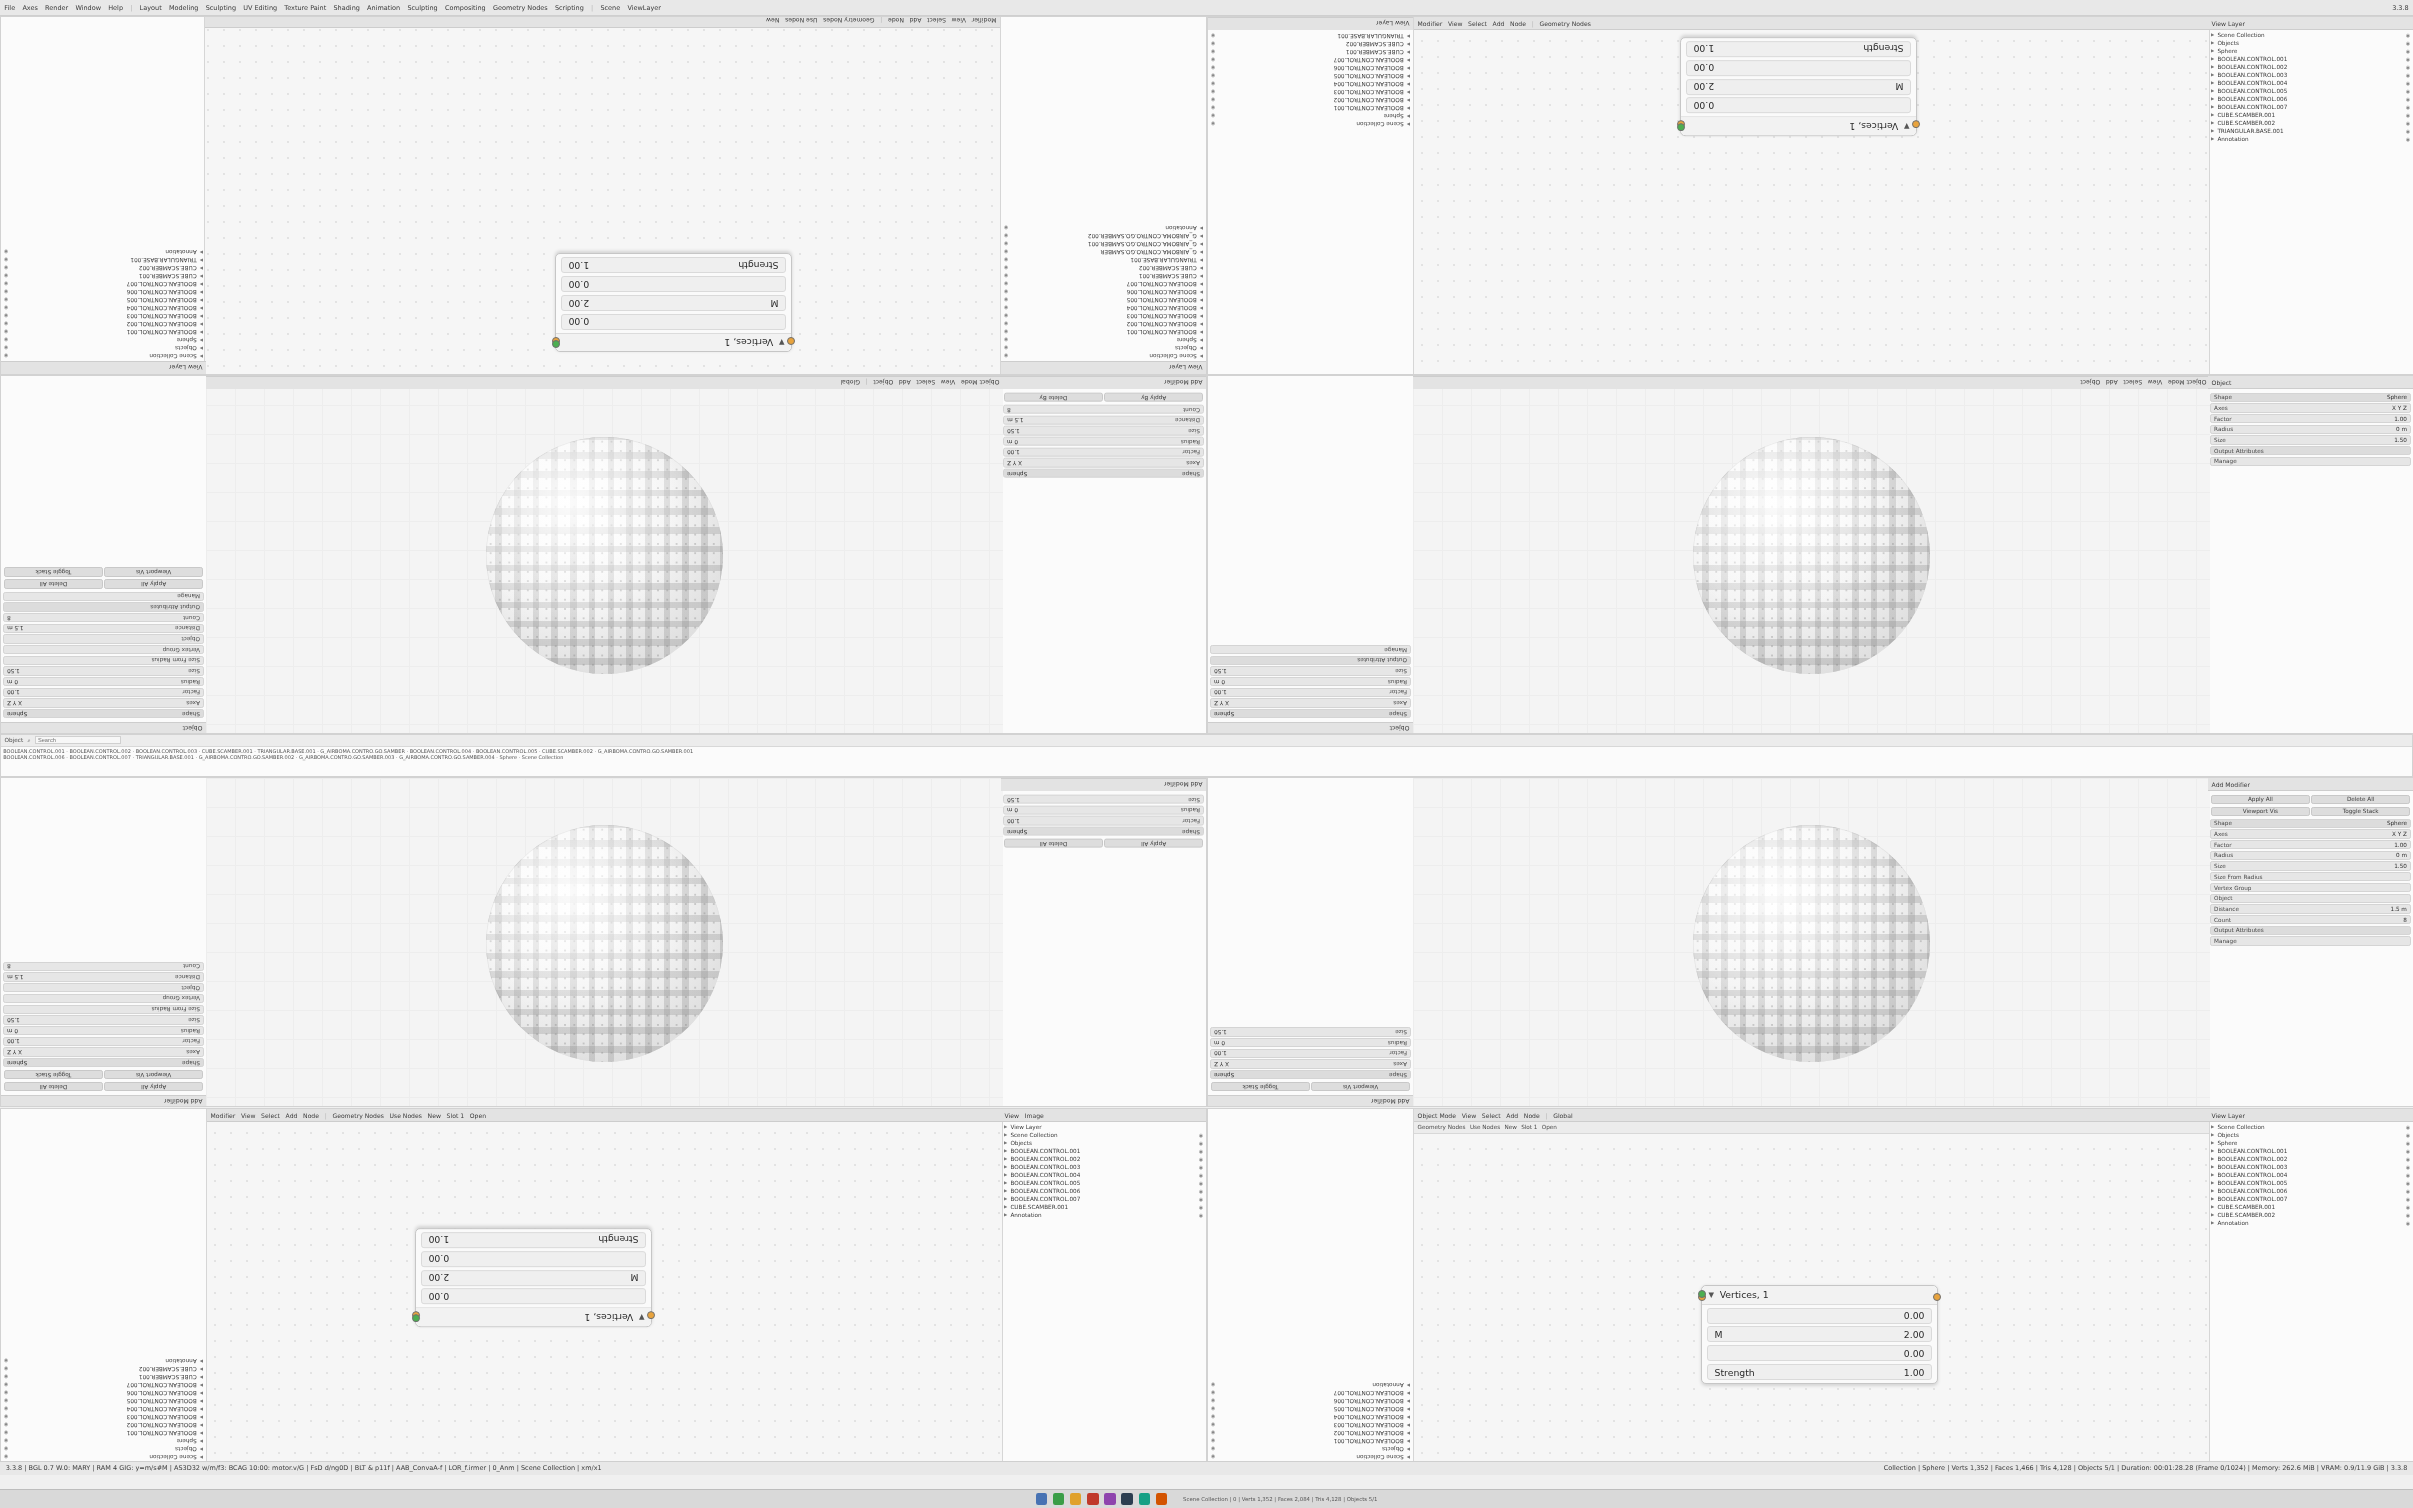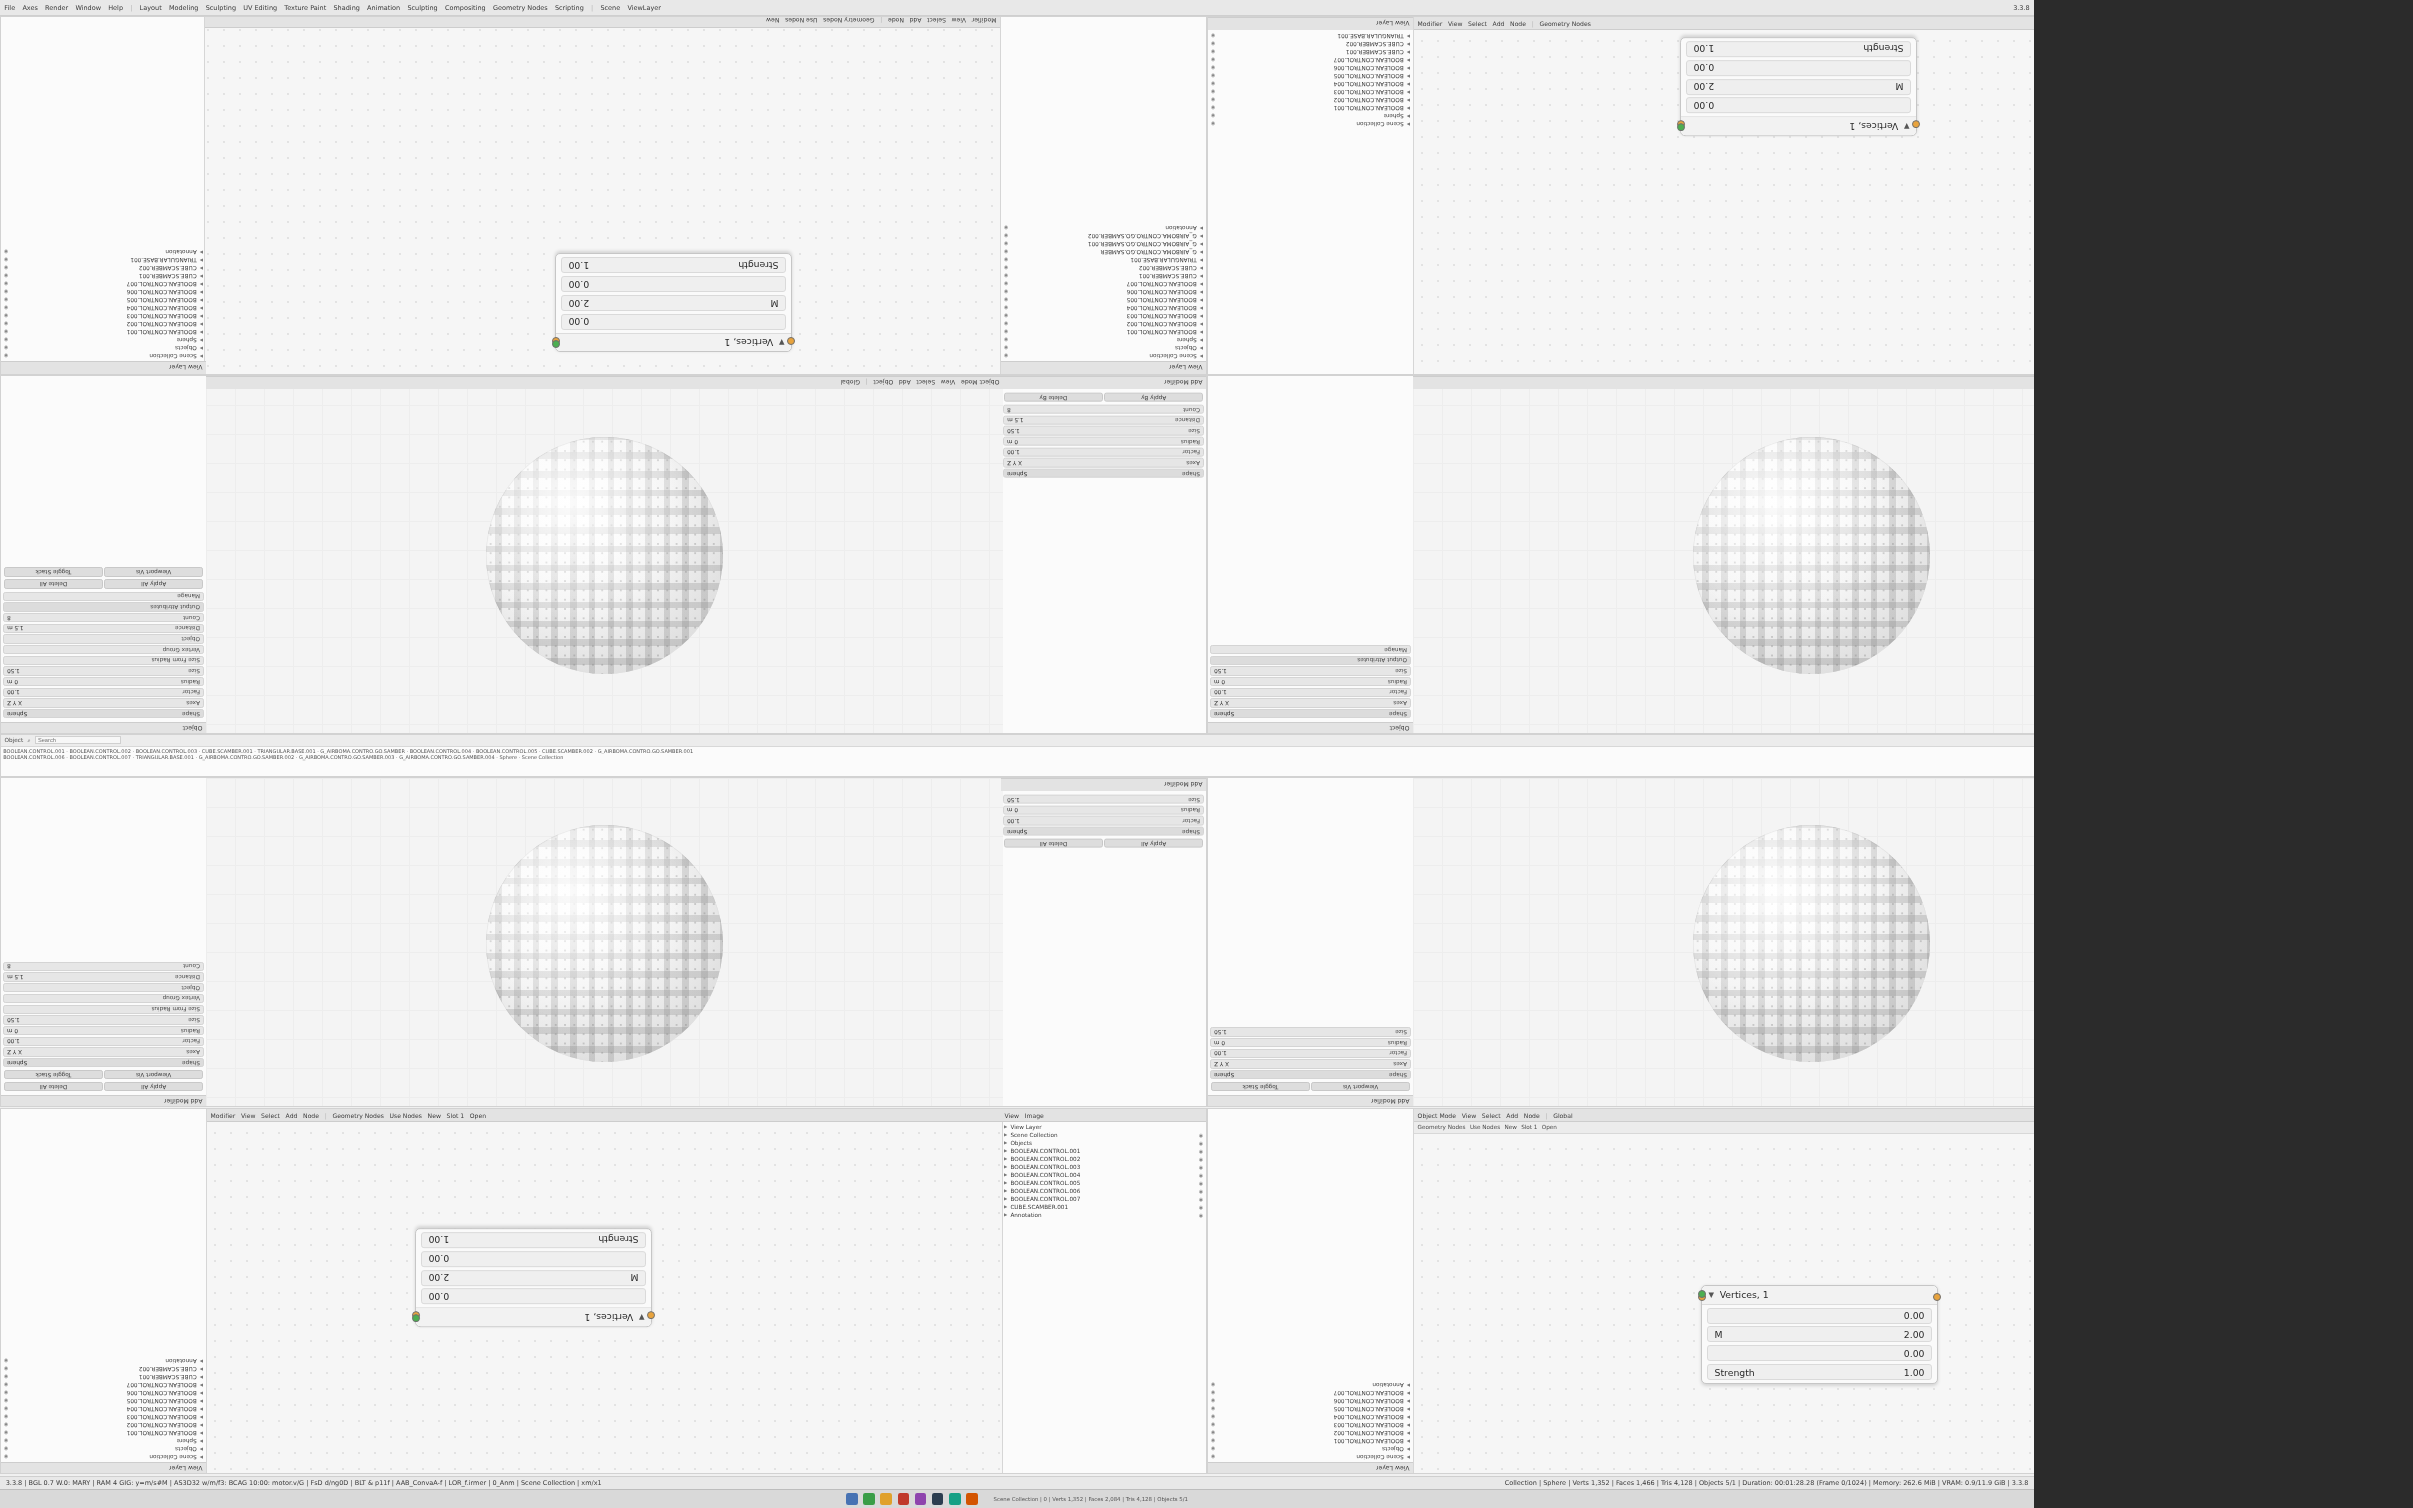--- a/index.html
+++ b/index.html
@@ -3,21 +3,21 @@
 <meta charset="utf-8">
 <style>
   * { box-sizing: border-box; }
   html, body {
     margin: 0; padding: 0;
     background: #2b2b2b;
     font-family: "DejaVu Sans", sans-serif;
   }
   #root {
     position: relative;
-    width: 2034px;
+    width: 2413px;
     height: 1508px;
     background: #f0f0f0;
     overflow: hidden;
   }
 
   
   .quad {
     position: absolute;
     background: #fbfbfb;
     border: 0.7px solid #d2d2d2;
@@ -1422,21 +1422,21 @@
           </div>
         <div class="otrow">
             <span class="tri">▶</span>
             <span class="nm">Annotation</span>
             <span class="eye">◉</span>
           </div>
       </div>
     </div>
   </div>
 
-  <div class="statusbar" style="bottom:18px;margin-top:8px;">
+  <div class="statusbar" style="bottom:33px;margin-top:8px;">
     <span>3.3.8 | BGL 0.7 W.0: MARY | RAM 4 GIG: y=m/s#M | AS3D32 w/m/f3: BCAG 10:00: motor.v/G | FsD d/ng0D | BLT &amp; p11f | AAB_ConvaA-f | LOR_f.irmer | 0_Anm | Scene Collection | xm/x1</span>
     <span style="margin-left:auto">Collection | Sphere | Verts 1,352 | Faces 1,466 | Tris 4,128 | Objects 5/1 | Duration: 00:01:28.28 (Frame 0/1024) | Memory: 262.6 MiB | VRAM: 0.9/11.9 GiB | 3.3.8</span>
   </div>
 
   <div class="taskbar">
     <span class="taskicon" style="background:#4772b3"></span>
     <span class="taskicon" style="background:#3a9d47"></span>
     <span class="taskicon" style="background:#e0a12b"></span>
     <span class="taskicon" style="background:#c0392b"></span>
     <span class="taskicon" style="background:#8e44ad"></span>

